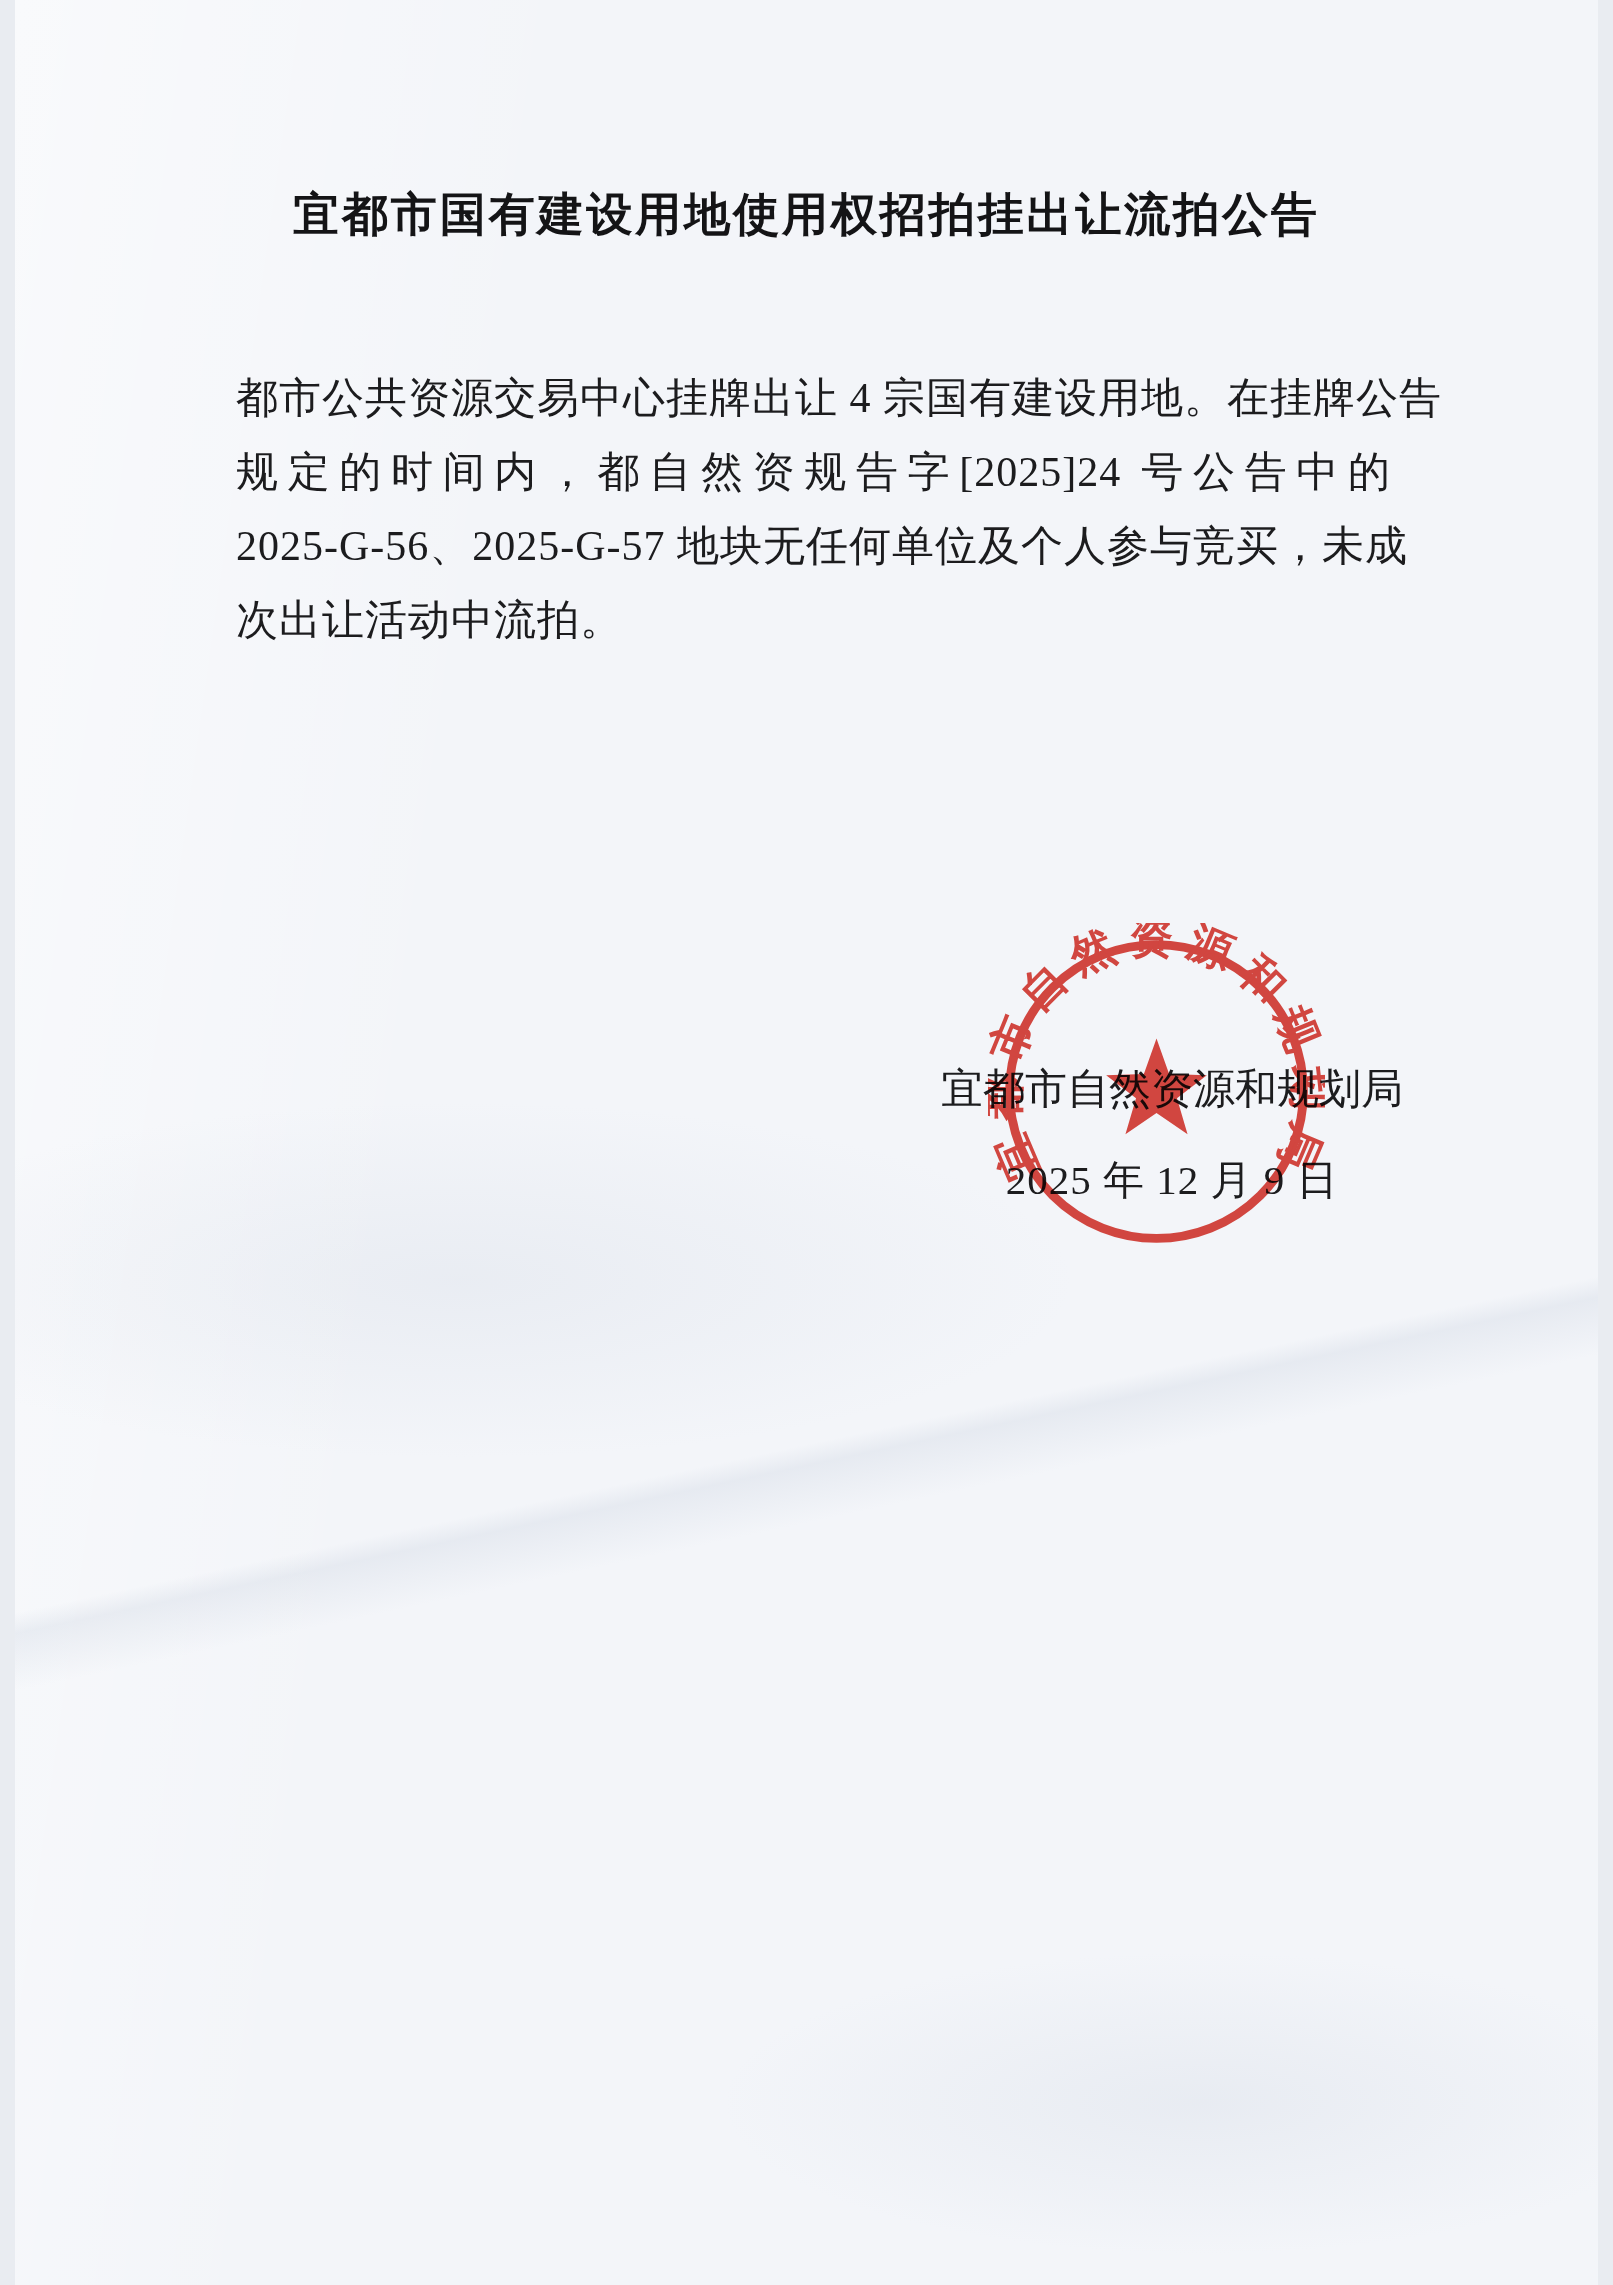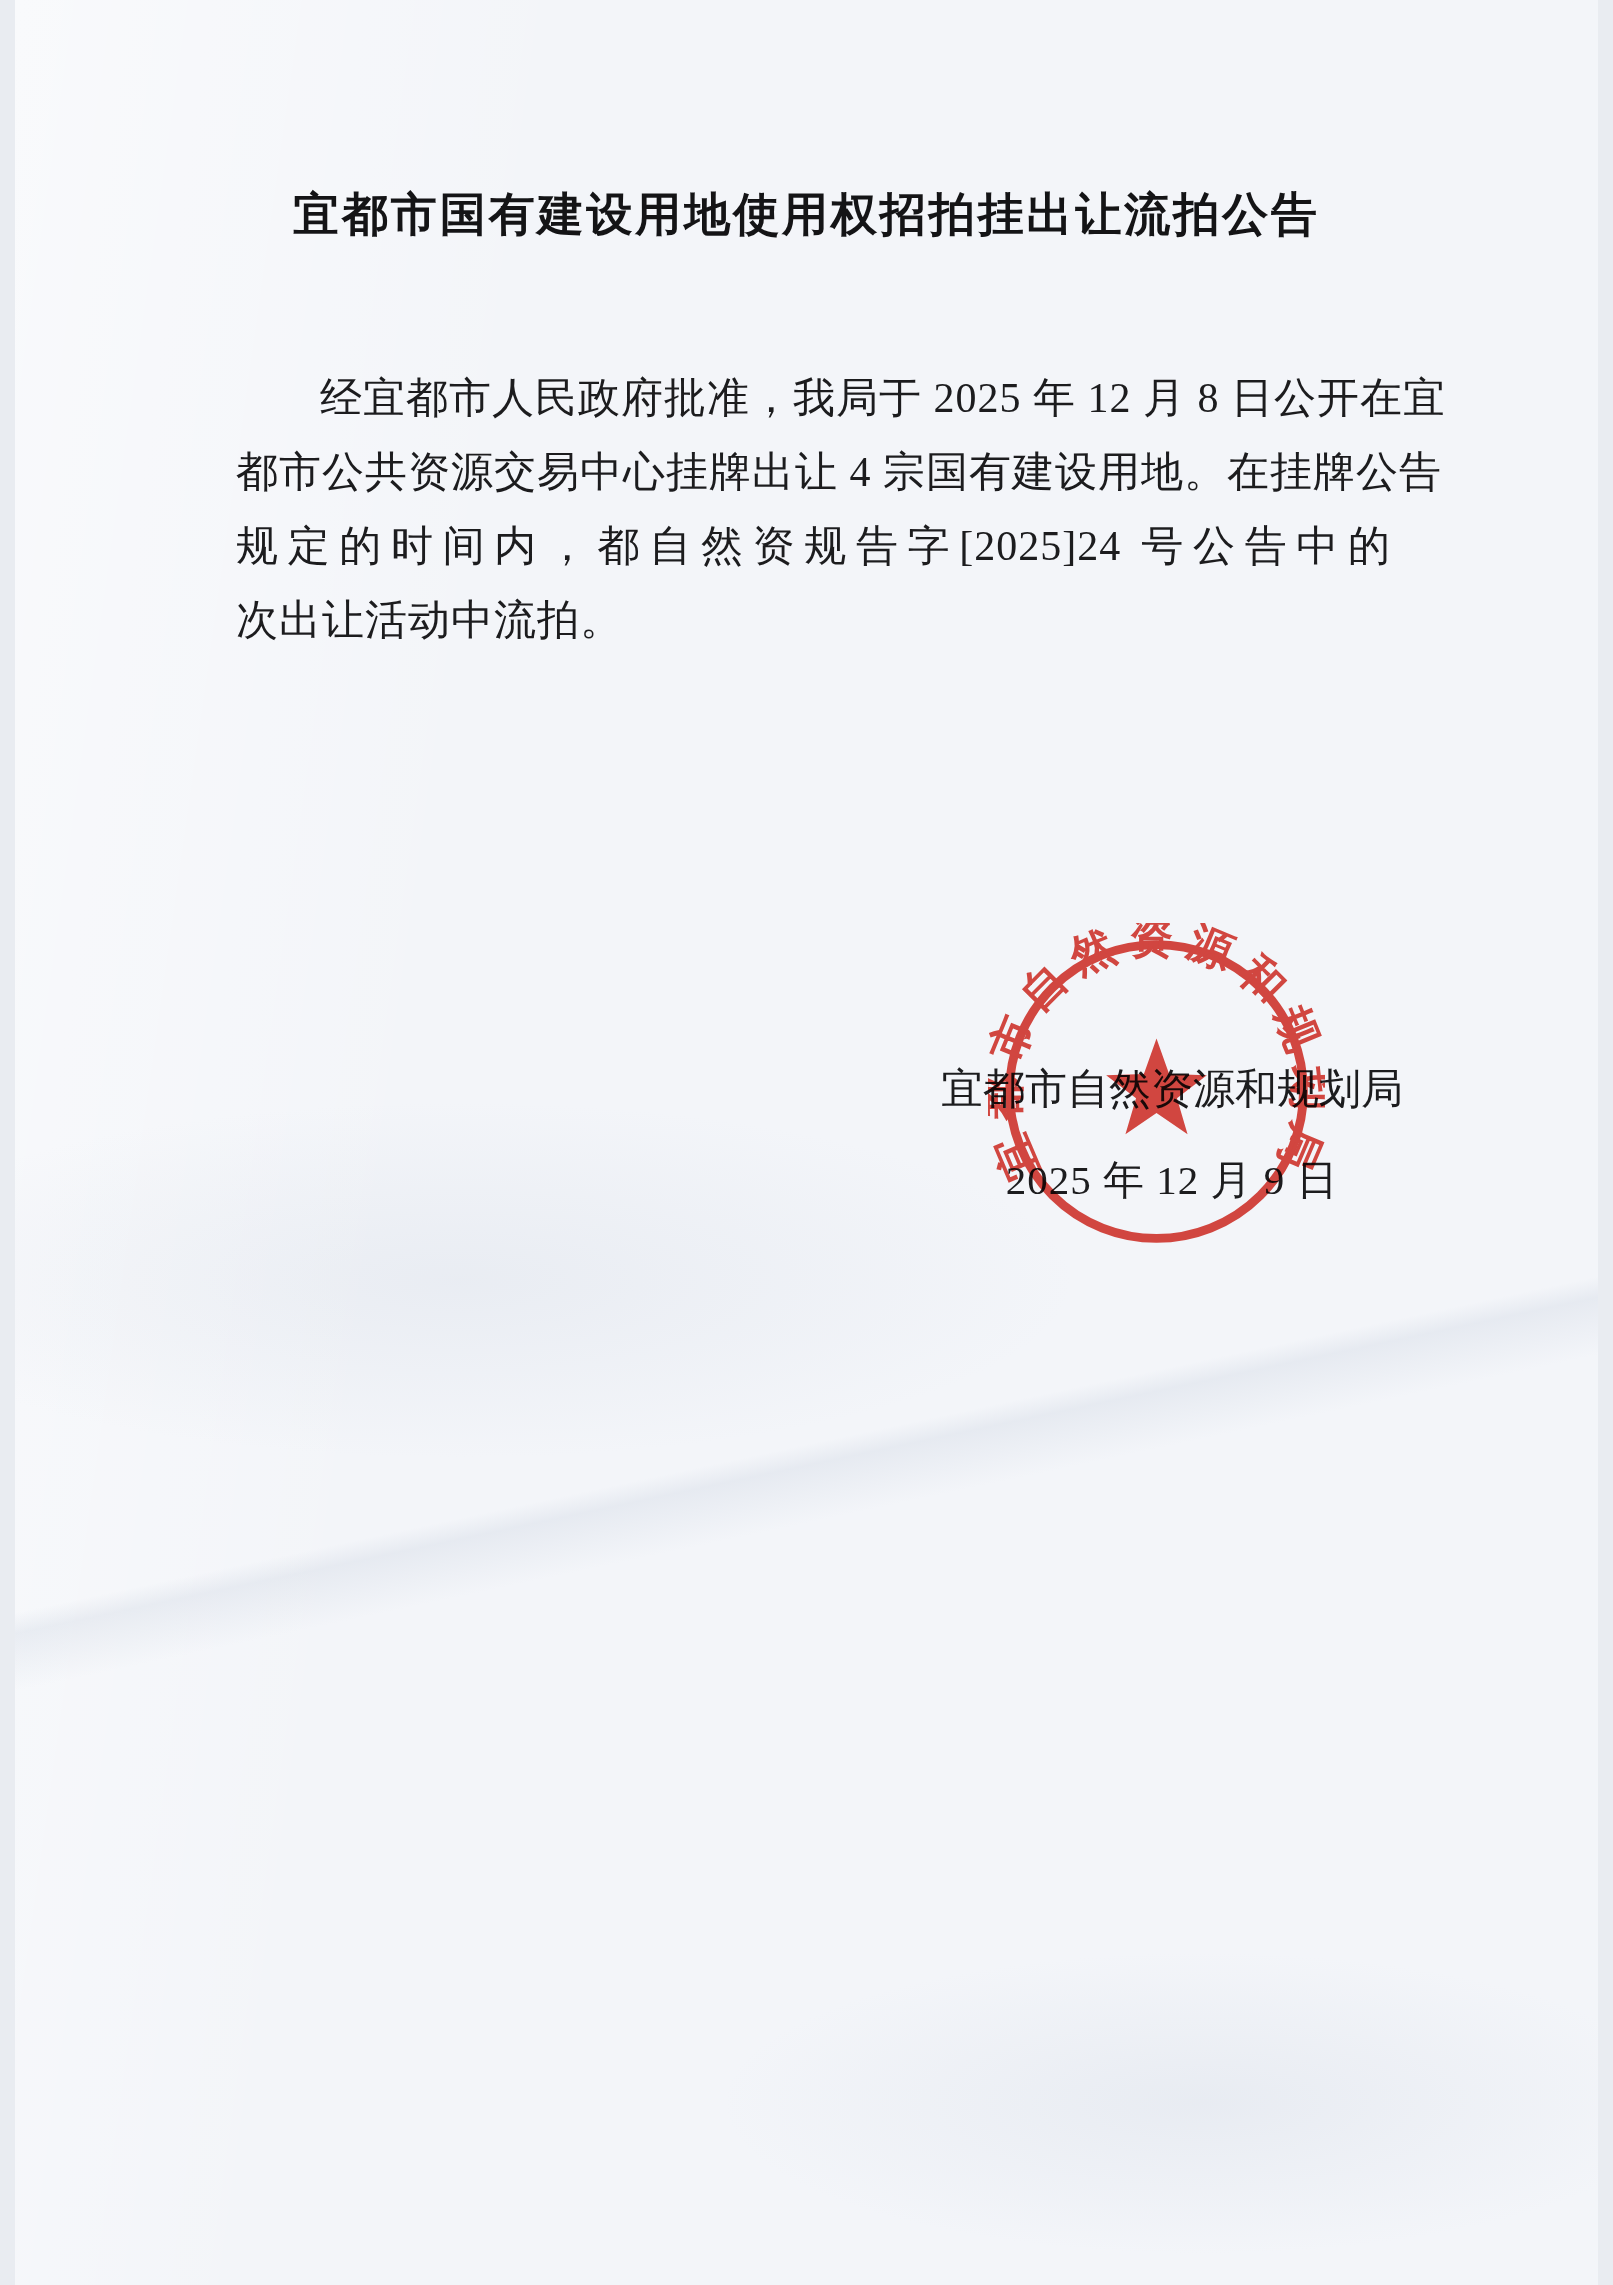--- a/index.html
+++ b/index.html
@@ -88,23 +88,23 @@
   }
 </style>
 </head>
 <body>
 
 <div class="page">
 
   <h1 class="doc-title">宜都市国有建设用地使用权招拍挂出让流拍公告</h1>
 
   <div class="doc-body" id="body-lines">
-      <div class="body-line indent">经宜都市人民政府批准，我局于 2025 年 12 月 8 日公开在宜</div>
       <div class="body-line">都市公共资源交易中心挂牌出让 4 宗国有建设用地。在挂牌公告</div>
       <div class="body-line">规定的时间内，都自然资规告字[2025]24 号公告中的</div>
+      <div class="body-line">2025-G-56、2025-G-57 地块无任何单位及个人参与竞买，未成</div>
       <div class="body-line last">次出让活动中流拍。</div>
     </div>
 
   <div class="sign-block">
     <div class="sign-org">宜都市自然资源和规划局</div>
     <div class="sign-date">2025 年 12 月 9 日</div>
   </div>
 
   <div class="seal">
     <svg viewBox="-172 -172 344 344">

